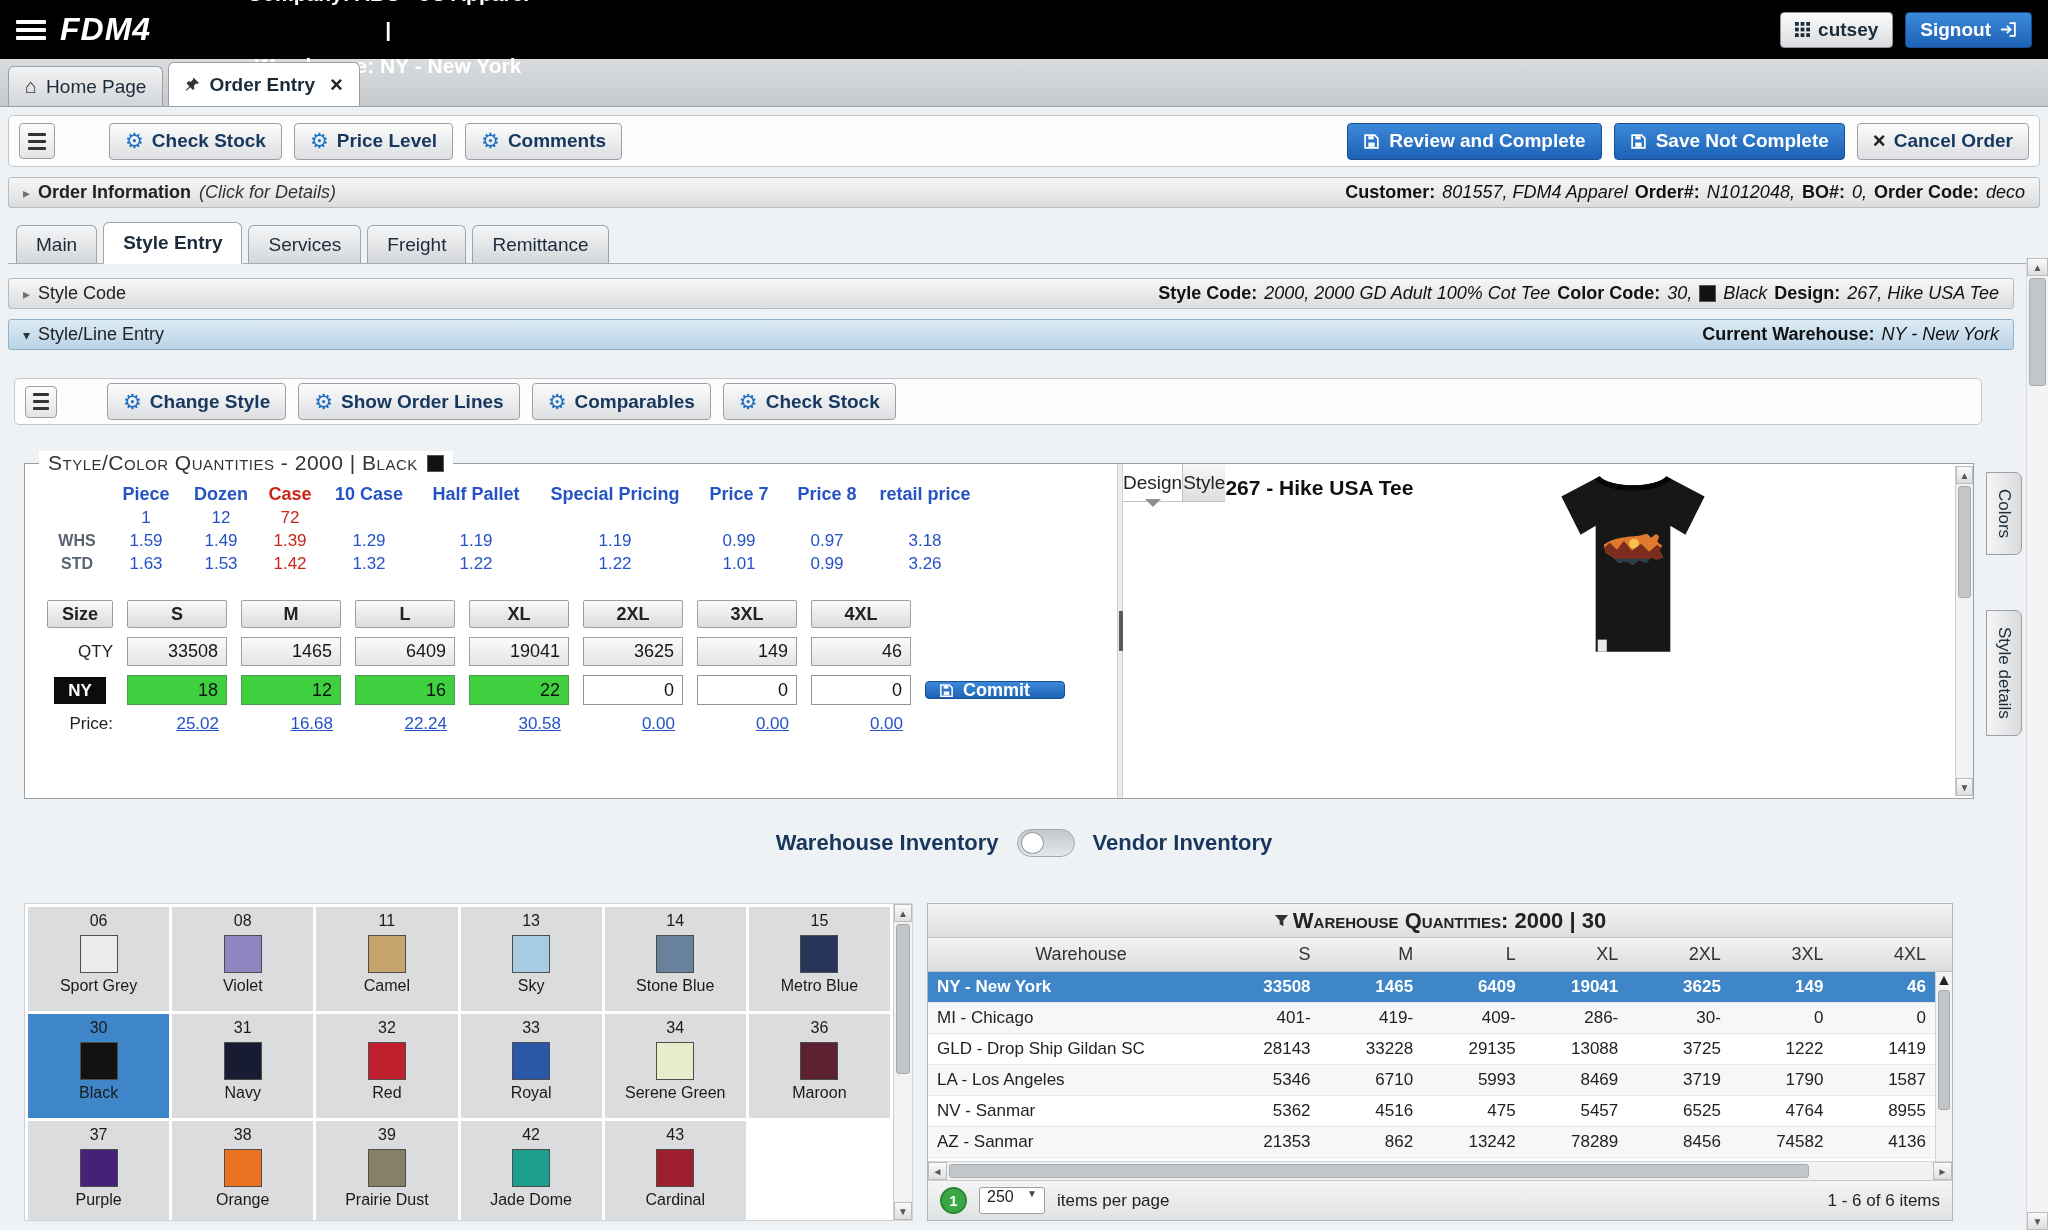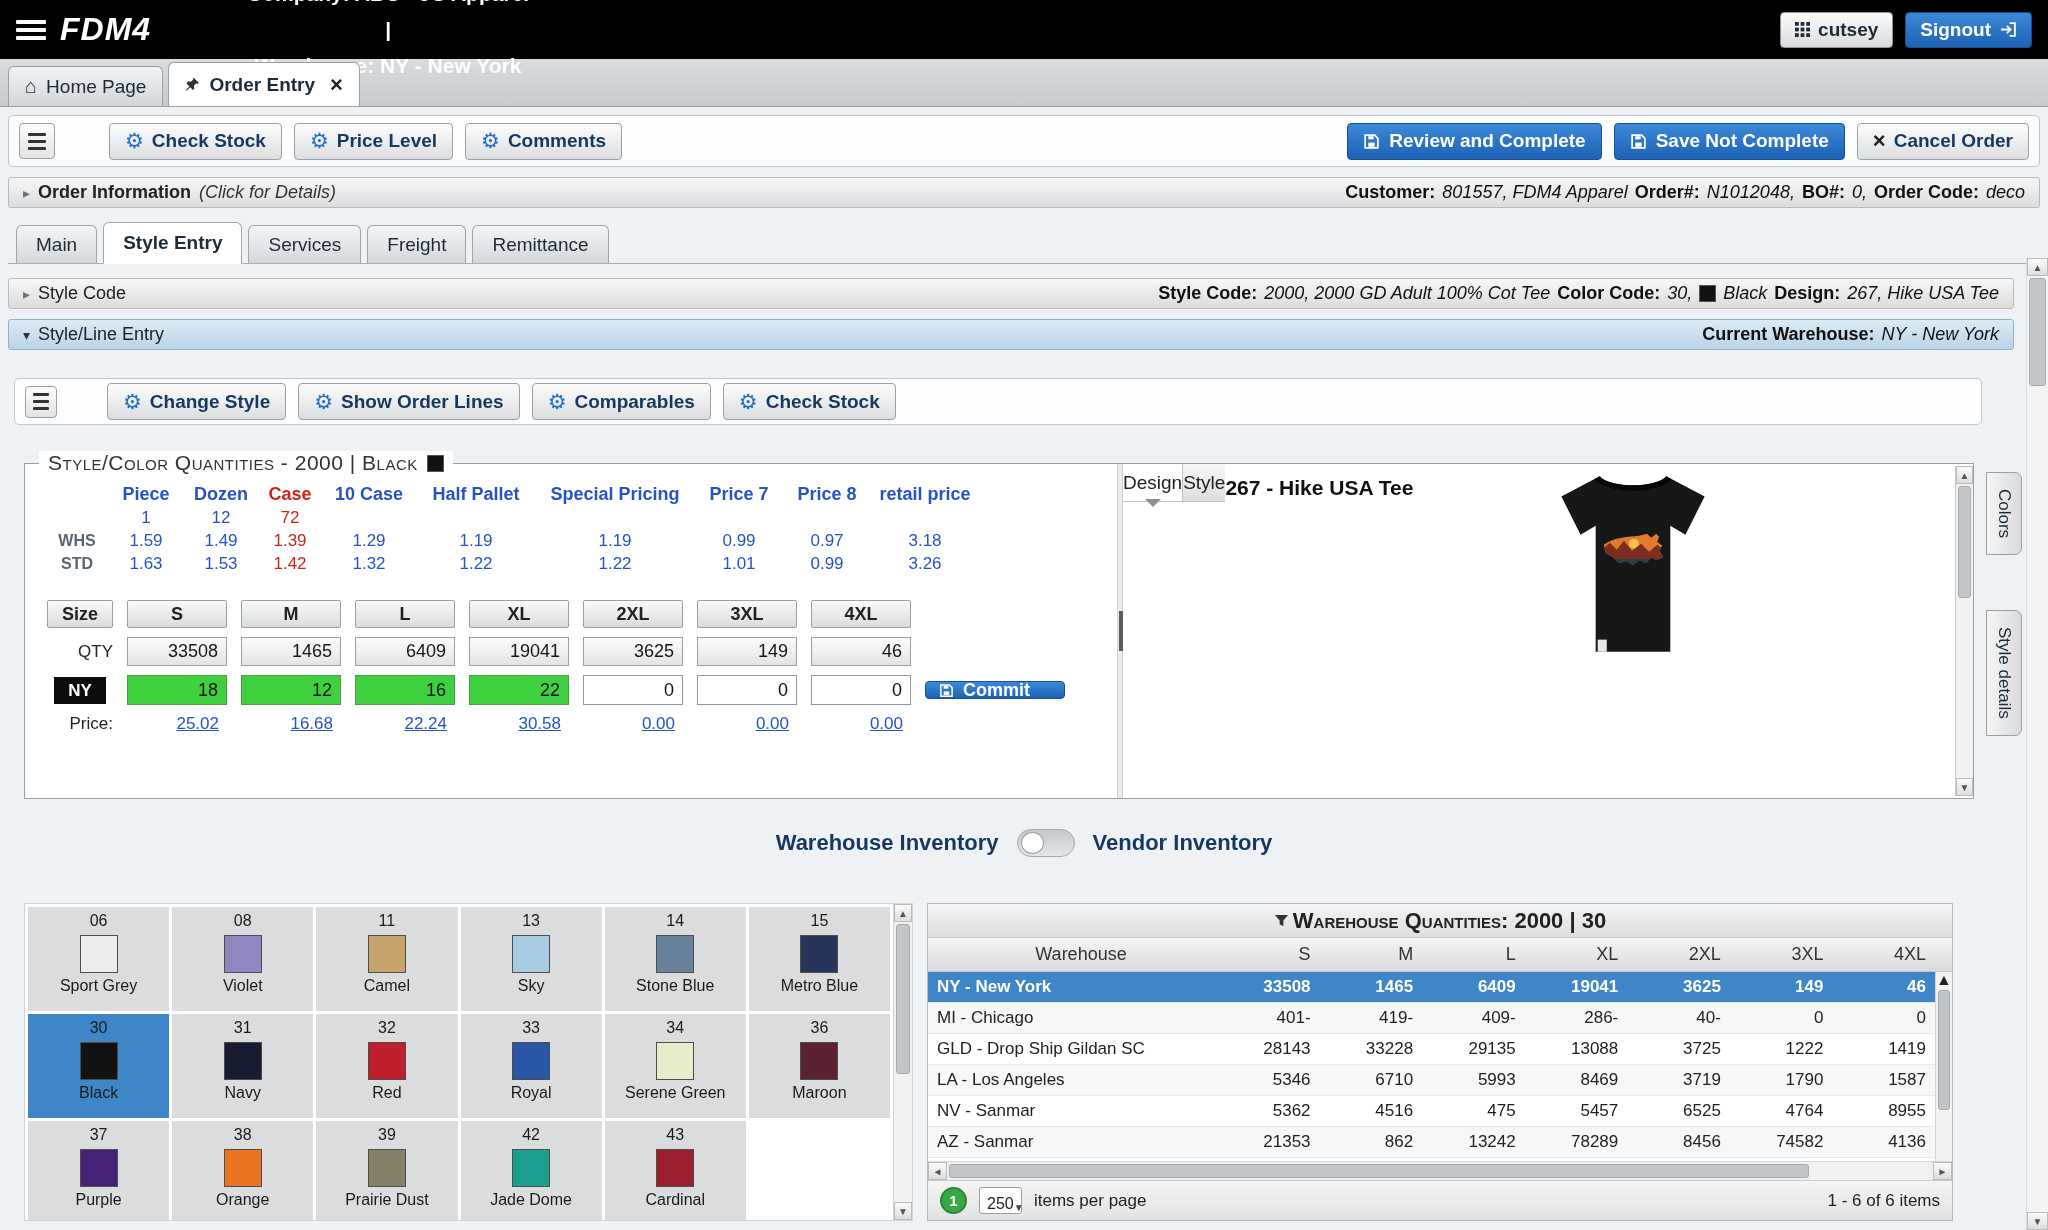--- a/index.html
+++ b/index.html
@@ -117,21 +117,21 @@
   .wh-row.selected { background:var(--row_blue,#3f86c9); color:#fff; font-weight:bold; }
   .wh-row .c-wh { padding-left:9px; }
   .wh-row .c-num { text-align:right; padding-right:26px; }
   .rows-vscroll { position:absolute; right:0; top:0; bottom:0; width:17px; background:#f2f2f2; border-left:1px solid #d4d4d4; }
   .hscroll { height:19px; background:#f0f1f2; border-top:1px solid #d5d7d9; position:relative; }
   .hscroll .hs-btn { position:absolute; top:0; bottom:0; width:19px; background:linear-gradient(#fafafa,#dedede); border:1px solid #bbb; color:#555; font-size:10px; text-align:center; line-height:17px; cursor:pointer; }
   .hs-left { left:0; } .hs-right { right:0; }
   .hs-thumb { position:absolute; top:2px; height:14px; left:21px; width:860px; background:#c2c6c9; border:1px solid #a7abae; border-radius:3px; cursor:pointer; }
   .wh-footer { height:40px; background:linear-gradient(#f4f4f5,#e0e2e4); border-top:1px solid #c9cccf; display:flex; align-items:center; padding:0 12px; gap:12px; font-size:17px; color:#222; }
   .page-pill { width:27px; height:27px; border-radius:50%; background:var(--pager_green,#3aa745); border:2px solid #2c8536; color:#fff; font-weight:bold; display:flex; align-items:center; justify-content:center; font-size:15px; cursor:pointer; }
-  .pg-select { width:43px; height:27px; background:#fff; border:1px solid #9aa0a6; border-radius:3px; display:flex; align-items:flex-end; justify-content:space-between; padding:0 7px; font-size:16px; cursor:pointer; }
+  .pg-select { width:66px; height:27px; background:#fff; border:1px solid #9aa0a6; border-radius:3px; display:flex; align-items:flex-start; justify-content:space-between; padding:0 7px; font-size:16px; cursor:pointer; }
   .pg-select .car { font-size:10px; color:#444; }
   .range { margin-left:auto; }
   
   .page-scroll { position:absolute; top:258px; right:0; bottom:0; width:22px; background:#f4f4f5; border-left:1px solid #d9dbdd; }
   .page-scroll .sb-thumb { top:20px; height:108px; }
   .icon-svg { display:inline-flex; }
 </style>
 </head>
 <body>
 
@@ -607,21 +607,21 @@
         <div class="c-num">3625</div>
         <div class="c-num">149</div>
         <div class="c-num">46</div>
       </div>
       <div class="wh-row">
         <div class="c-wh">MI - Chicago</div>
         <div class="c-num">401-</div>
         <div class="c-num">419-</div>
         <div class="c-num">409-</div>
         <div class="c-num">286-</div>
-        <div class="c-num">40-</div>
+        <div class="c-num">30-</div>
         <div class="c-num">0</div>
         <div class="c-num">0</div>
       </div>
       <div class="wh-row">
         <div class="c-wh">GLD - Drop Ship Gildan SC</div>
         <div class="c-num">28143</div>
         <div class="c-num">33228</div>
         <div class="c-num">29135</div>
         <div class="c-num">13088</div>
         <div class="c-num">3725</div>

